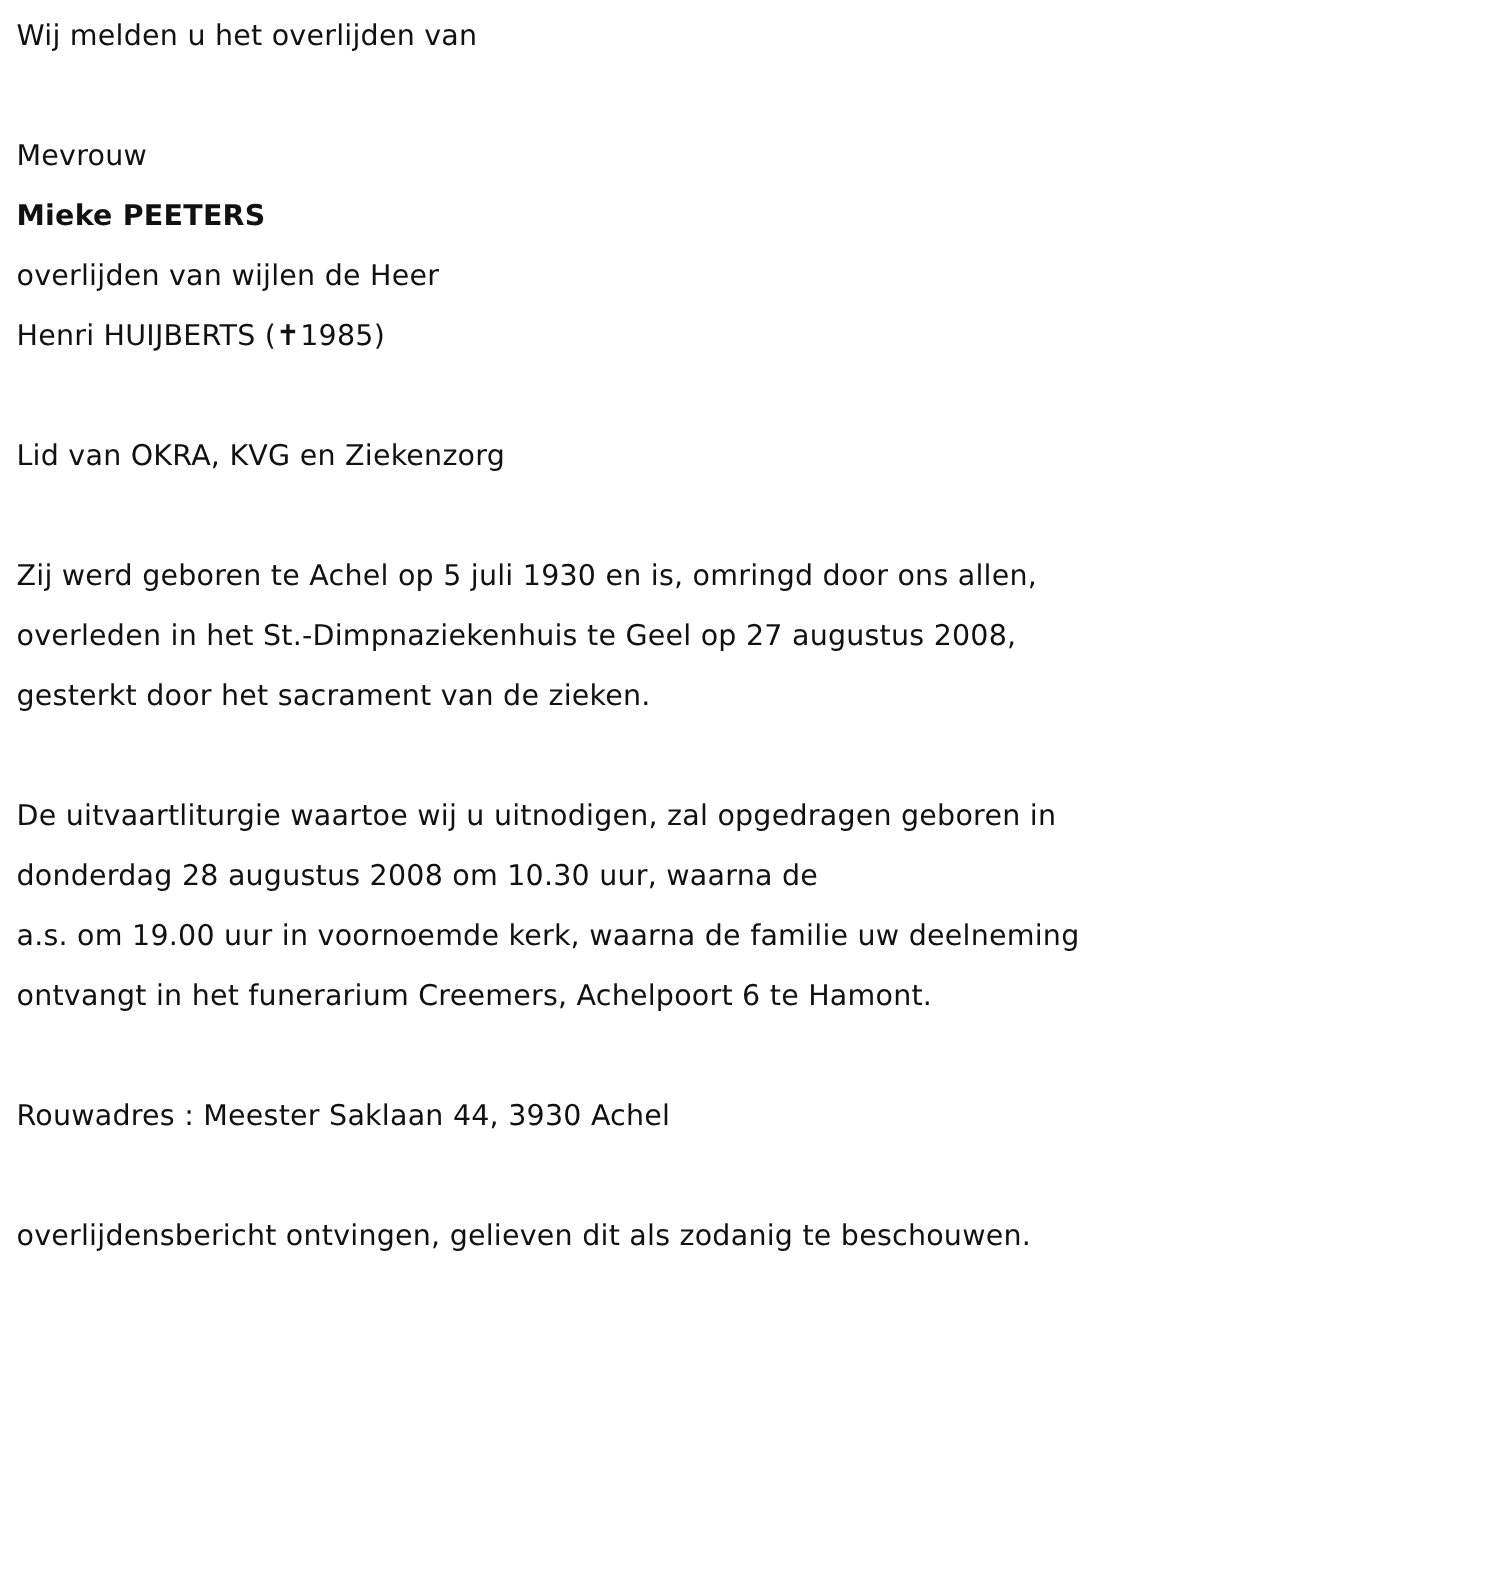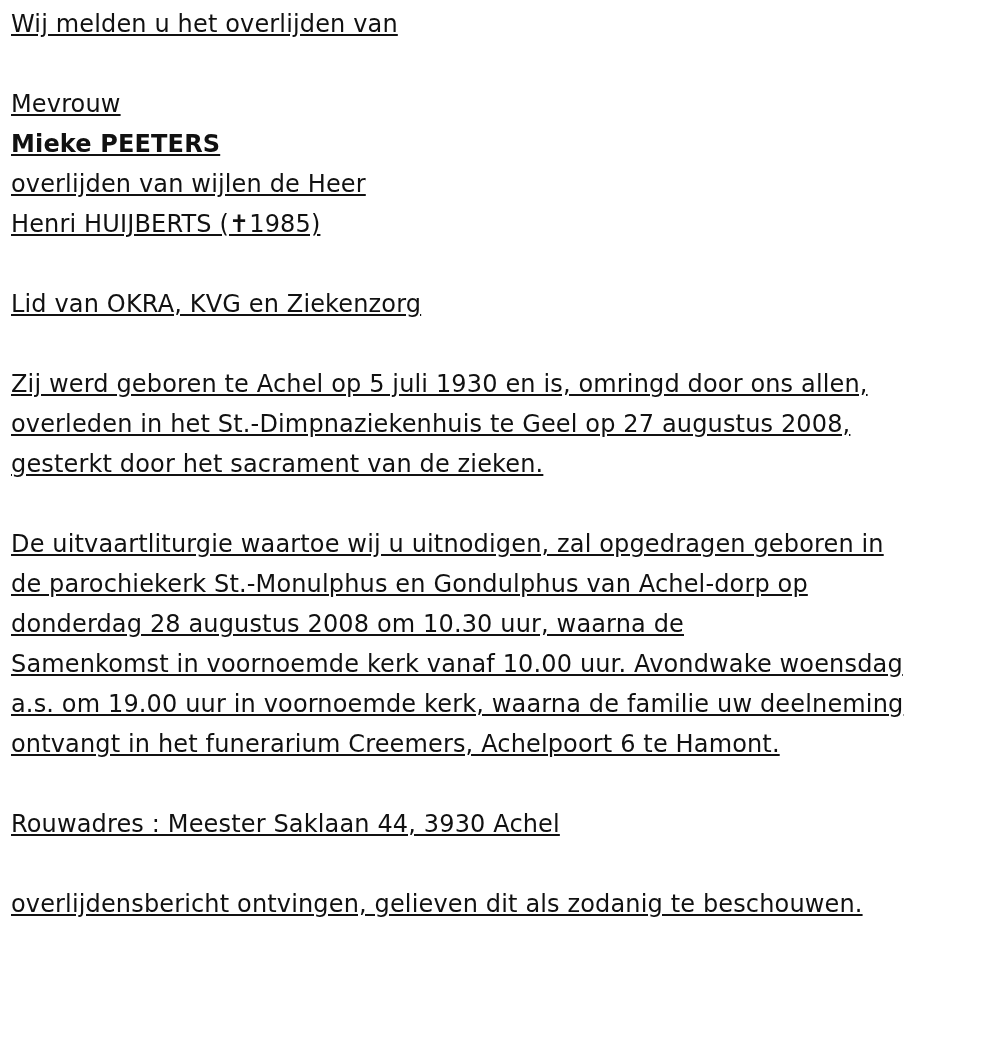--- a/index.html
+++ b/index.html
@@ -10,24 +10,23 @@
     body {
       width: 1000px;
       height: 1046px;
       overflow: hidden;
       font-family: "DejaVu Sans", sans-serif;
       color: #111111;
     }
     .notice {
       position: relative;
       padding: 4px 0 0 11px;
-      font-size: 24px;
+      font-size: 19px;
       line-height: 40px;
       letter-spacing: 0.15px;
-      text-decoration: underline;
     }
     .line {
       display: block;
       white-space: nowrap;
       height: 40px;
     }
     .gap {
       display: block;
       height: 40px;
     }
@@ -53,23 +52,21 @@
 
   <div>
     <span class="line">Zij werd geboren te Achel op 5 juli 1930 en is, omringd door ons allen,</span>
     <span class="line">overleden in het St.-Dimpnaziekenhuis te Geel op 27 augustus 2008,</span>
     <span class="line">gesterkt door het sacrament van de zieken.</span>
   </div>
   <span class="gap"></span>
 
   <div>
     <span class="line">De uitvaartliturgie waartoe wij u uitnodigen, zal opgedragen geboren in</span>
-    <span class="line">de parochiekerk St.-Monulphus en Gondulphus van Achel-dorp op</span>
     <span class="line">donderdag 28 augustus 2008 om 10.30 uur, waarna de</span>
-    <span class="line">Samenkomst in voornoemde kerk vanaf 10.00 uur. Avondwake woensdag</span>
     <span class="line">a.s. om 19.00 uur in voornoemde kerk, waarna de familie uw deelneming</span>
     <span class="line">ontvangt in het funerarium Creemers, Achelpoort 6 te Hamont.</span>
   </div>
   <span class="gap"></span>
 
   <span class="line">Rouwadres : Meester Saklaan 44, 3930 Achel</span>
   <span class="gap"></span>
 
   <div>
     <span class="line">overlijdensbericht ontvingen, gelieven dit als zodanig te beschouwen.</span>

